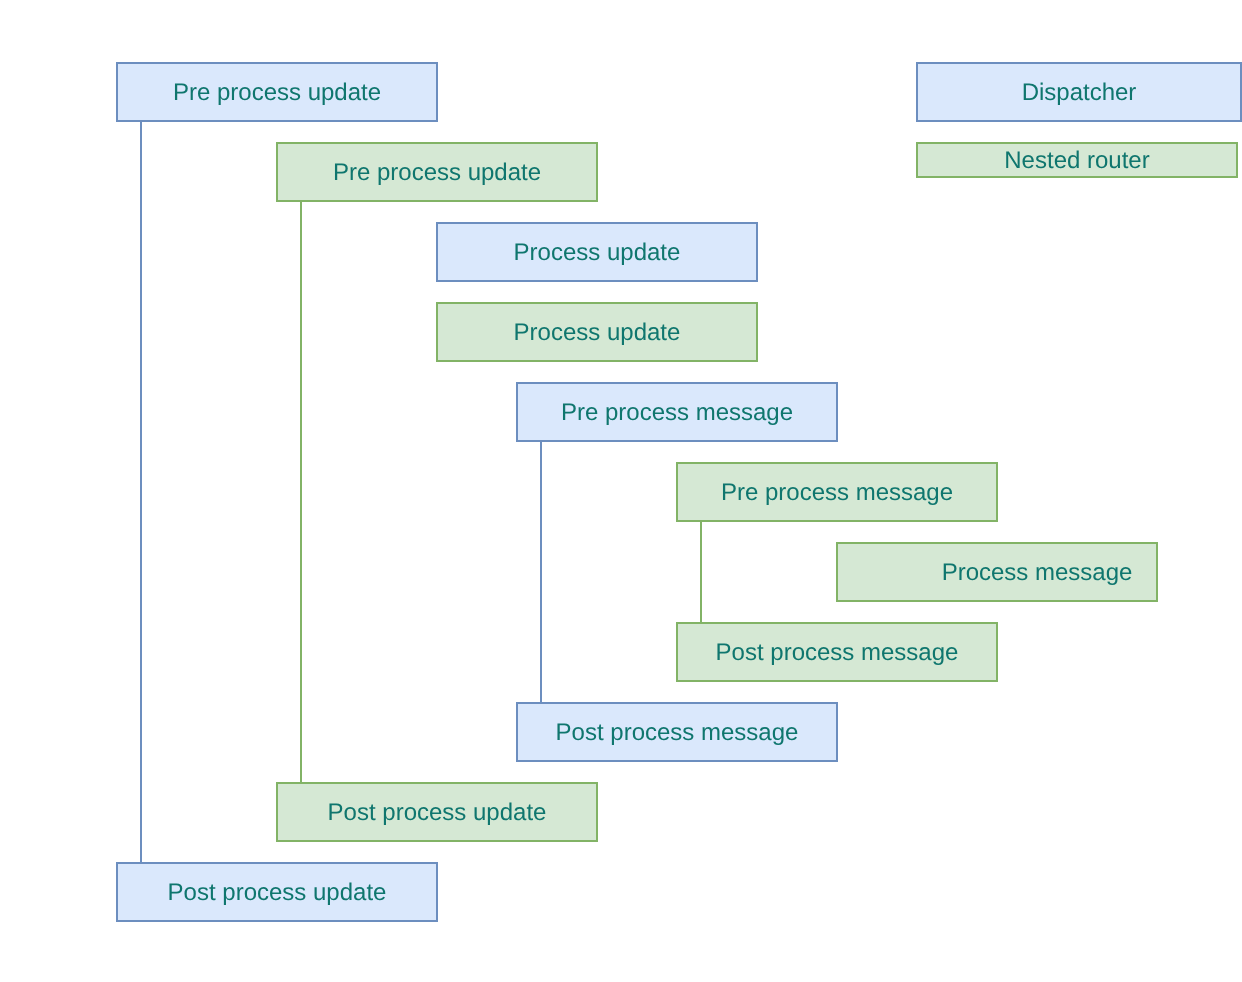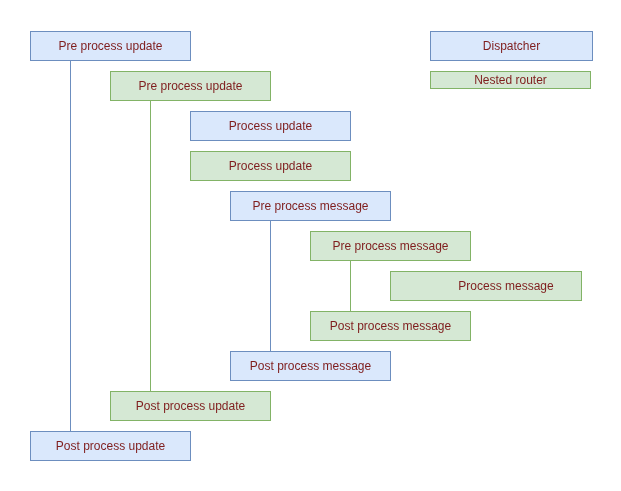--- a/index.html
+++ b/index.html
@@ -20,25 +20,26 @@
     background: #ffffff;
   }
   .node {
     position: absolute;
     box-sizing: border-box;
     display: flex;
     align-items: center;
     justify-content: center;
     font-size: 12px;
     line-height: 1.2;
-    color: #7f1d1d;
+    color: #0f766e;
     text-align: center;
     border-width: 1px;
     border-style: solid;
     white-space: nowrap;
+    margin-left: 28px;
   }
   .node.blue {
     background: #dae8fc;
     border-color: #6c8ebf;
   }
   .node.green {
     background: #d5e8d4;
     border-color: #82b366;
   }
   .edge {
@@ -74,21 +75,21 @@
     </div>
     <div class="node green" style="left: 190px; top: 151px; width: 161px; height: 30px;">
       <span>Process update</span>
     </div>
     <div class="node blue" style="left: 230px; top: 191px; width: 161px; height: 30px;">
       <span>Pre process message</span>
     </div>
     <div class="node green" style="left: 310px; top: 231px; width: 161px; height: 30px;">
       <span>Pre process message</span>
     </div>
-    <div class="node green" style="left: 390px; top: 271px; width: 192px; height: 30px; padding-left: 40px;">
+    <div class="node green" style="left: 390px; top: 271px; width: 161px; height: 30px; padding-left: 40px;">
       <span>Process message</span>
     </div>
     <div class="node green" style="left: 310px; top: 311px; width: 161px; height: 30px;">
       <span>Post process message</span>
     </div>
     <div class="node blue" style="left: 230px; top: 351px; width: 161px; height: 30px;">
       <span>Post process message</span>
     </div>
     <div class="node green" style="left: 110px; top: 391px; width: 161px; height: 30px;">
       <span>Post process update</span>

